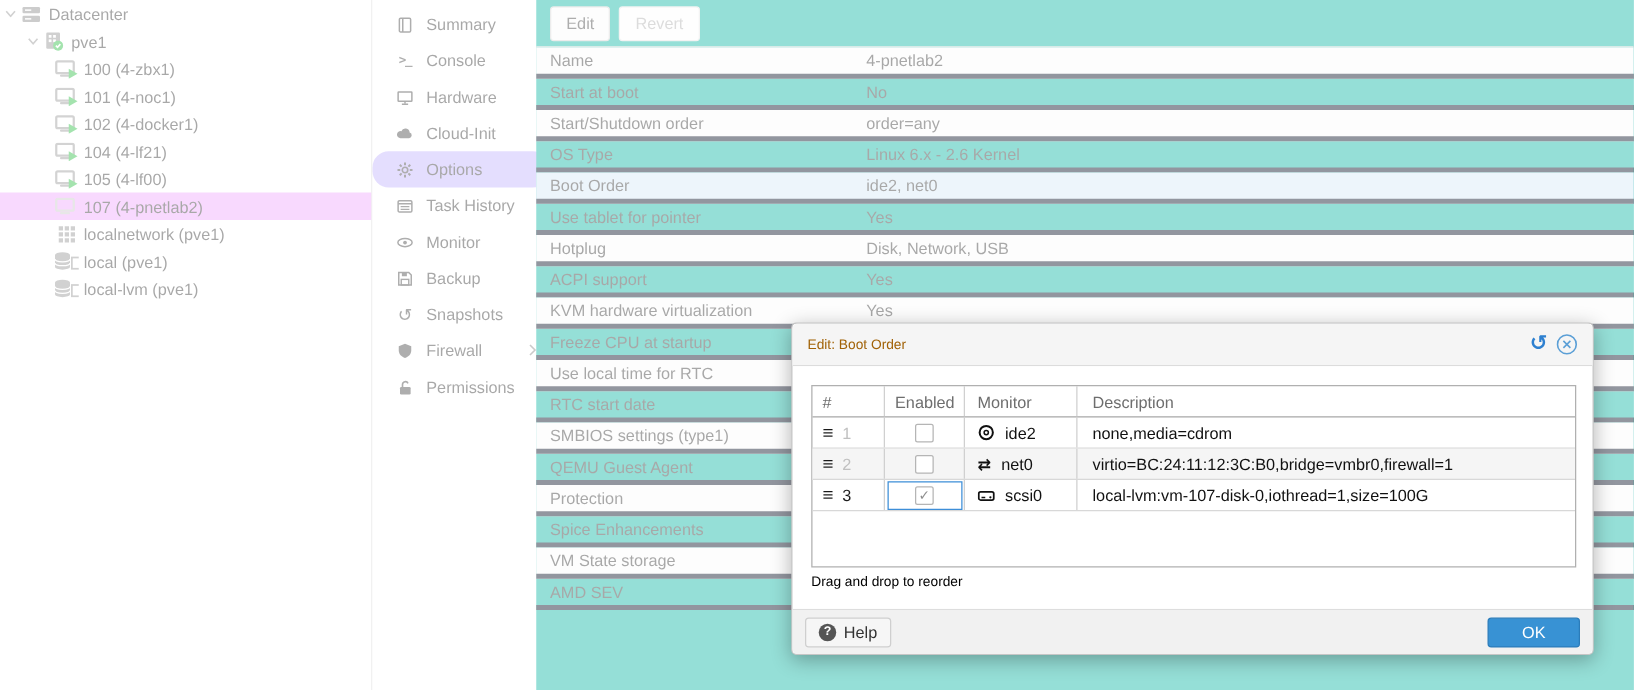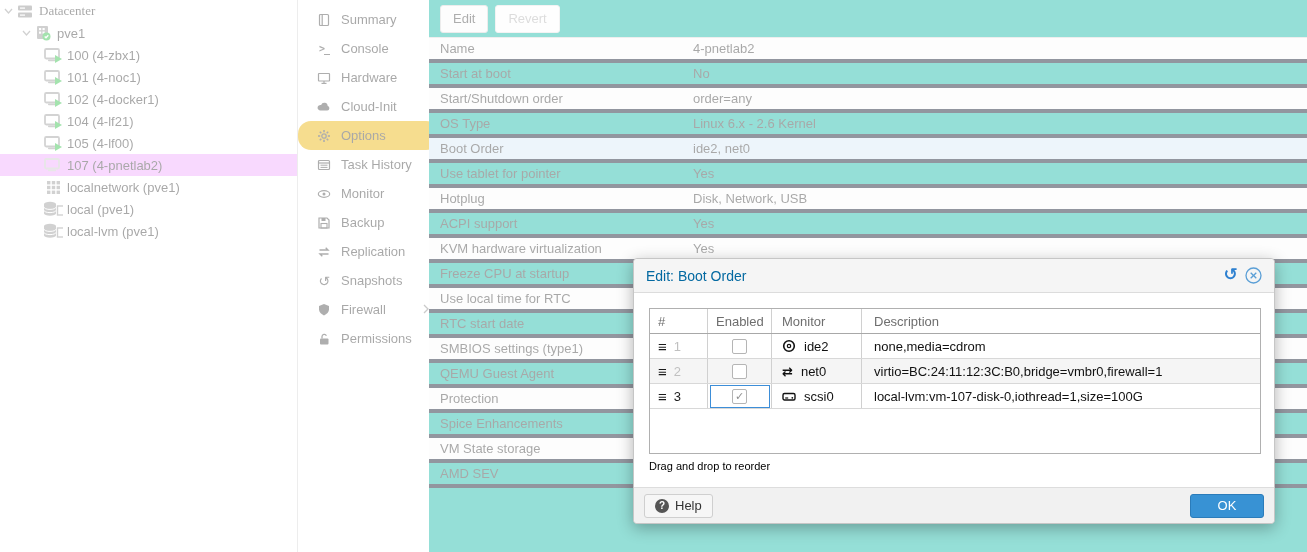--- a/index.html
+++ b/index.html
@@ -5,30 +5,30 @@
   * { margin:0; padding:0; box-sizing:border-box; }
   html,body { width:1307px; height:552px; overflow:hidden; background:#fff;
     font-family:"Liberation Sans","DejaVu Sans",sans-serif; font-size:13px; color:#3f3f3f; }
   .screen { position:relative; width:1307px; height:552px; }
 
   
   .tree-panel { position:absolute; left:0; top:0; width:298px; height:552px;
     border-right:1px solid #d8d8d8; background:#fff; z-index:1; }
   .tree-row { position:relative; height:22px; display:flex; align-items:center; white-space:nowrap; }
   .tree-row.selected { background:#f0abfc; }
-  .t0 { padding-left:2px;font-family:Liberation Serif, serif; } .t1 { padding-left:20px; } .t2 { padding-left:43px; }
+  .t0 { padding-left:2px; } .t1 { padding-left:20px; } .t2 { padding-left:43px; }
   .chev { width:13px; display:inline-flex; justify-content:center; color:#9a9a9a; }
   .ticon { width:20px; display:inline-flex; justify-content:center; margin-right:4px; position:relative; }
   .tlabel { color:#3f3f3f; }
 
   
   .menu-panel { position:absolute; left:298px; top:0; width:142px; height:552px;
     border-right:1px solid #d8d8d8; background:#fff; z-index:1; padding-top:5px; }
   .menu-item { height:29px; display:flex; align-items:center; padding-left:18px; position:relative; }
-  .menu-item.selected { background:#eab308;border-radius:13px; }
+  .menu-item.selected { background:#c4b5fd;border-radius:13px; }
   .micon { width:16px; margin-right:9px; display:inline-flex; justify-content:center; color:#4c4c4c; }
   .mlabel { color:#3f3f3f; }
   .submenu-arrow { position:absolute; right:10px; top:9px; color:#8a8a8a; }
   .console-glyph { font-family:"DejaVu Sans Mono",monospace; font-weight:bold; font-size:10px; letter-spacing:-1px; }
   .undo-glyph { font-size:14px; line-height:1; }
 
   
   .content-panel { position:absolute; left:429px; top:0; right:0; height:552px; background:#14b8a6; z-index:1; }
   .toolbar { height:38px; border-bottom:1px solid #dadada; display:flex; align-items:center; padding-left:11px; gap:7px; }
   .btn { height:28px; padding:0 12px; border-radius:3px; display:inline-flex; align-items:center; font-size:13px; }
@@ -41,21 +41,21 @@
   .opt-value { color:#3f3f3f; }
 
   
   .mask { position:absolute; inset:0; background:rgba(255,255,255,0.55); z-index:5; }
 
   
   .dialog { position:absolute; left:633px; top:258px; width:642px; height:266px; background:#fff;
     border:1px solid #c6c6c6; border-radius:4px; box-shadow:0 4px 16px rgba(0,0,0,0.3); z-index:10; }
   .dlg-header { height:34px; background:#f5f5f5; border-bottom:1px solid #dcdcdc;
     border-radius:4px 4px 0 0; display:flex; align-items:center; padding:0 12px; }
-  .dlg-title { color:#0369a1; font-size:14px; }
+  .dlg-title { color:#a16207; font-size:11px; }
   .dlg-tools { margin-left:auto; display:flex; align-items:center; gap:7px; }
   .tool-undo { color:#2e80d0; font-size:17px; font-weight:bold; line-height:1; transform:translateY(-1px); }
   .boot-table { position:absolute; left:15px; top:49px; width:612px; height:146px;
     border:1px solid #b0b0b0; background:#fff; }
   .bt-row { display:flex; height:25px; border-bottom:1px solid #d8d8d8; align-items:stretch; }
   .bt-header { border-bottom:1px solid #a8a8a8; }
   .bt-header .bt-cell { color:#6e6e6e; }
   .bt-row.stripe { background:#f5f5f5; }
   .bt-cell { display:flex; align-items:center; padding-left:8px; overflow:hidden; white-space:nowrap; }
   .c-order { flex:0 0 58px; border-right:1px solid #d0d0d0; gap:7px; }
@@ -314,29 +314,20 @@
       <span class="micon">
           <svg width="14" height="14">
             <path d="M2 2h8l2 2v8H2z" fill="none" stroke="#4c4c4c" stroke-width="1.2"></path>
             <rect x="4.5" y="2" width="4" height="3" fill="#4c4c4c"></rect>
             <rect x="4" y="7.5" width="6" height="4.5" fill="none" stroke="#4c4c4c" stroke-width="1.1"></rect>
           </svg>
         </span>
       <span class="mlabel">Backup</span>
     </div>
 
-    <div class="menu-item">
-      <span class="micon">
-          <svg width="14" height="14">
-            <path d="M2.5 5h8.5l-2.3-2.3" fill="none" stroke="#4c4c4c" stroke-width="1.4"></path>
-            <path d="M11.5 9H3l2.3 2.3" fill="none" stroke="#4c4c4c" stroke-width="1.4"></path>
-          </svg>
-        </span>
-      <span class="mlabel">Replication</span>
-    </div>
 
     <div class="menu-item">
       <span class="micon undo-glyph">↺</span>
       <span class="mlabel">Snapshots</span>
     </div>
 
     <div class="menu-item">
       <span class="micon">
           <svg width="14" height="14">
             <path d="M7 1l5 1.9v3.4c0 3-2.2 4.9-5 6.1-2.8-1.2-5-3.1-5-6.1V2.9z" fill="#4c4c4c"></path>

